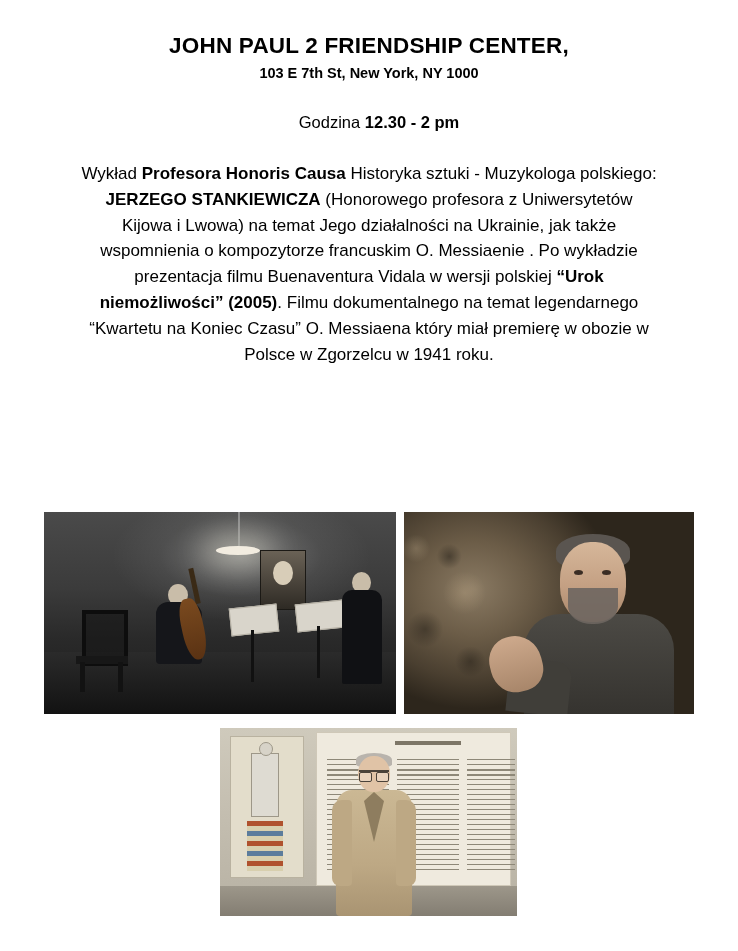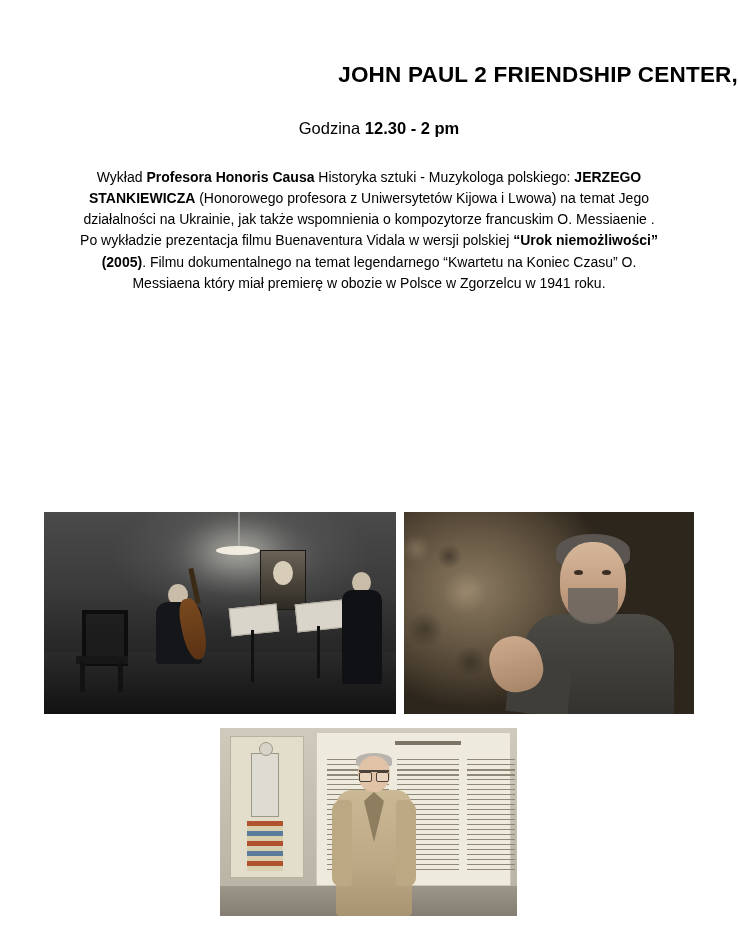--- a/index.html
+++ b/index.html
@@ -16,22 +16,22 @@
   }
   .page {
     position: relative;
     width: 738px;
     height: 951px;
     box-sizing: border-box;
   }
 
   
   .header {
-    text-align: right;
-    padding-top: 62px;
+    text-align: center;
+    padding-top: 33px;
   }
   .venue-title {
     font-size: 22.5px;
     font-weight: bold;
     letter-spacing: 0.2px;
     line-height: 1.15;
   }
   .venue-address {
     font-size: 14.5px;
     font-weight: bold;
@@ -58,21 +58,21 @@
   }
   .time-line .bold {
     font-weight: bold;
   }
 
   
   .body-para {
     margin: 28px auto 0 auto;
     width: 578px;
     text-align: center;
-    font-size: 14px;
+    font-size: 17px;
     line-height: 1.52;
   }
   .body-para b {
     font-weight: bold;
   }
 
   
   .photo-row {
     position: absolute;
     left: 44px;
@@ -388,20 +388,21 @@
     background: #bda884; border-radius: 4px 10px 8px 4px;
   }
 </style>
 </head>
 <body>
 
 <div class="page">
 
   <div class="header">
     <div class="venue-title">JOHN PAUL 2 FRIENDSHIP CENTER,</div>
+    <div class="venue-address">103 E 7th St, New York, NY 1000</div>
   </div>
 
 
   <div class="time-line">
     <span>Godzina </span><span class="bold">12.30 - 2 pm</span>
   </div>
 
   <div class="body-para" id="event-description"><span>Wykład </span><b>Profesora Honoris Causa</b><span> Historyka sztuki - Muzykologa polskiego: </span><b>JERZEGO STANKIEWICZA</b><span> (Honorowego profesora z Uniwersytetów Kijowa i Lwowa) na temat Jego działalności na Ukrainie, jak także wspomnienia o kompozytorze francuskim O. Messiaenie . Po wykładzie prezentacja filmu Buenaventura Vidala w wersji polskiej </span><b>“Urok niemożliwości” (2005)</b><span>. Filmu dokumentalnego na temat legendarnego “Kwartetu na Koniec Czasu” O. Messiaena który miał premierę w obozie w Polsce w Zgorzelcu w 1941 roku.</span></div>
 
   <div class="photo-row">

